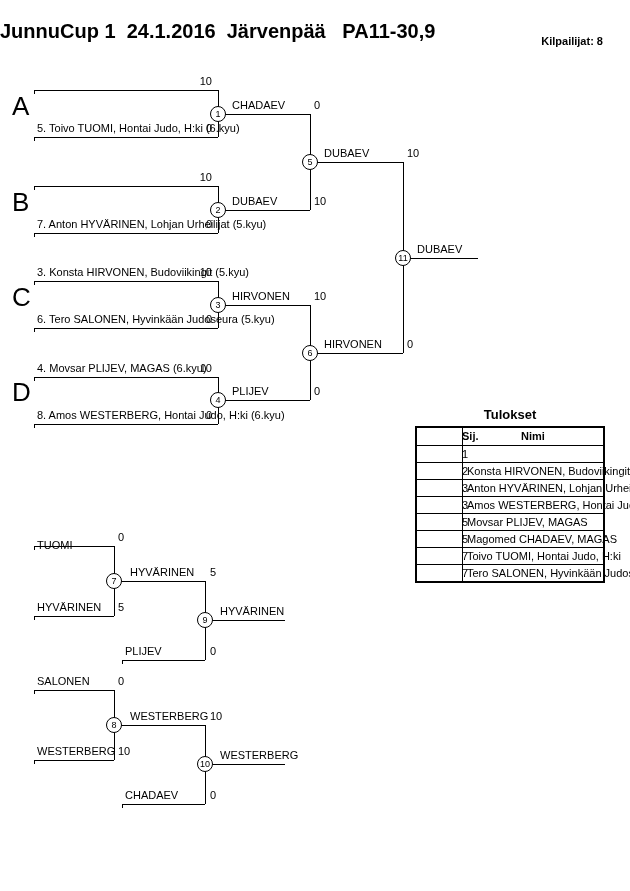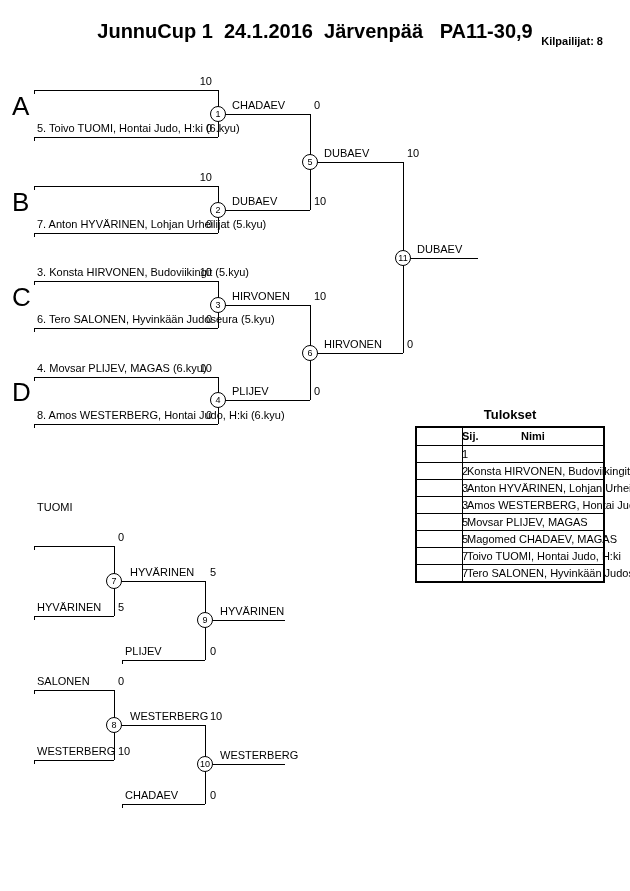--- a/index.html
+++ b/index.html
@@ -1,20 +1,20 @@
 <!DOCTYPE html>
 <html><head>
 <meta charset="utf-8">
 <style>
   * { margin: 0; padding: 0; box-sizing: border-box; }
   html, body { background: #fff; }
   body { font-family: "Liberation Sans", sans-serif; color: #000; }
   #sheet { position: relative; width: 630px; height: 891px; background: #fff; overflow: hidden; }
 
-  .title { position: absolute; top: 20px; left: 0; width: 100%; text-align: center;
+  .title { position: absolute; top: 20px; left: 0; width: 100%; 
            font-size: 20px; font-weight: bold; white-space: pre; }
   .subtitle { position: absolute; top: 35px; right: 27px; font-size: 11px; font-weight: bold; }
 
   .hline { position: absolute; height: 1px; background: #000; }
   .vline { position: absolute; width: 1px; background: #000; }
   .tick  { position: absolute; width: 1px; height: 4px; background: #000; }
 
   .txt   { position: absolute; font-size: 11px; line-height: 13px; white-space: nowrap; }
   .score-r { position: absolute; font-size: 11px; line-height: 13px; width: 24px; text-align: right; }
 
@@ -129,21 +129,21 @@
   <div class="vline" style="left:114px;top:690px;height:70px"></div>
   <div class="vline" style="left:205px;top:581px;height:79px"></div>
   <div class="vline" style="left:205px;top:725px;height:79px"></div>
   <div class="tick" style="left:34px;top:546px"></div>
   <div class="tick" style="left:34px;top:616px"></div>
   <div class="tick" style="left:34px;top:690px"></div>
   <div class="tick" style="left:34px;top:760px"></div>
   <div class="tick" style="left:122px;top:660px"></div>
   <div class="tick" style="left:122px;top:804px"></div>
 
-  <div class="txt" style="left:37px;top:501px">TUOMI</div>
+  <div class="txt" style="left:37px;top:539px">TUOMI</div>
   <div class="txt" style="left:118px;top:531px">0</div>
   <div class="txt" style="left:37px;top:601px">HYVÄRINEN</div>
   <div class="txt" style="left:118px;top:601px">5</div>
   <div class="txt" style="left:130px;top:566px">HYVÄRINEN</div>
   <div class="txt" style="left:210px;top:566px">5</div>
   <div class="txt" style="left:125px;top:645px">PLIJEV</div>
   <div class="txt" style="left:210px;top:645px">0</div>
   <div class="txt" style="left:220px;top:605px">HYVÄRINEN</div>
   <div class="txt" style="left:37px;top:675px">SALONEN</div>
   <div class="txt" style="left:118px;top:675px">0</div>

